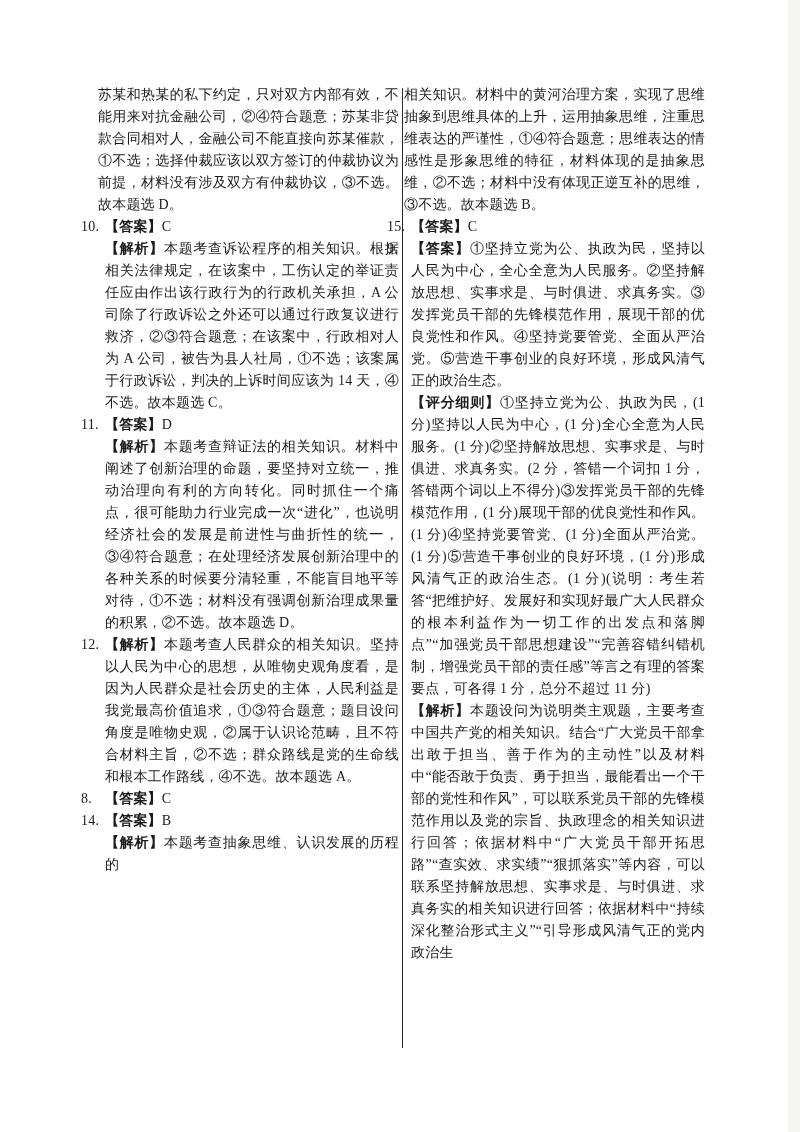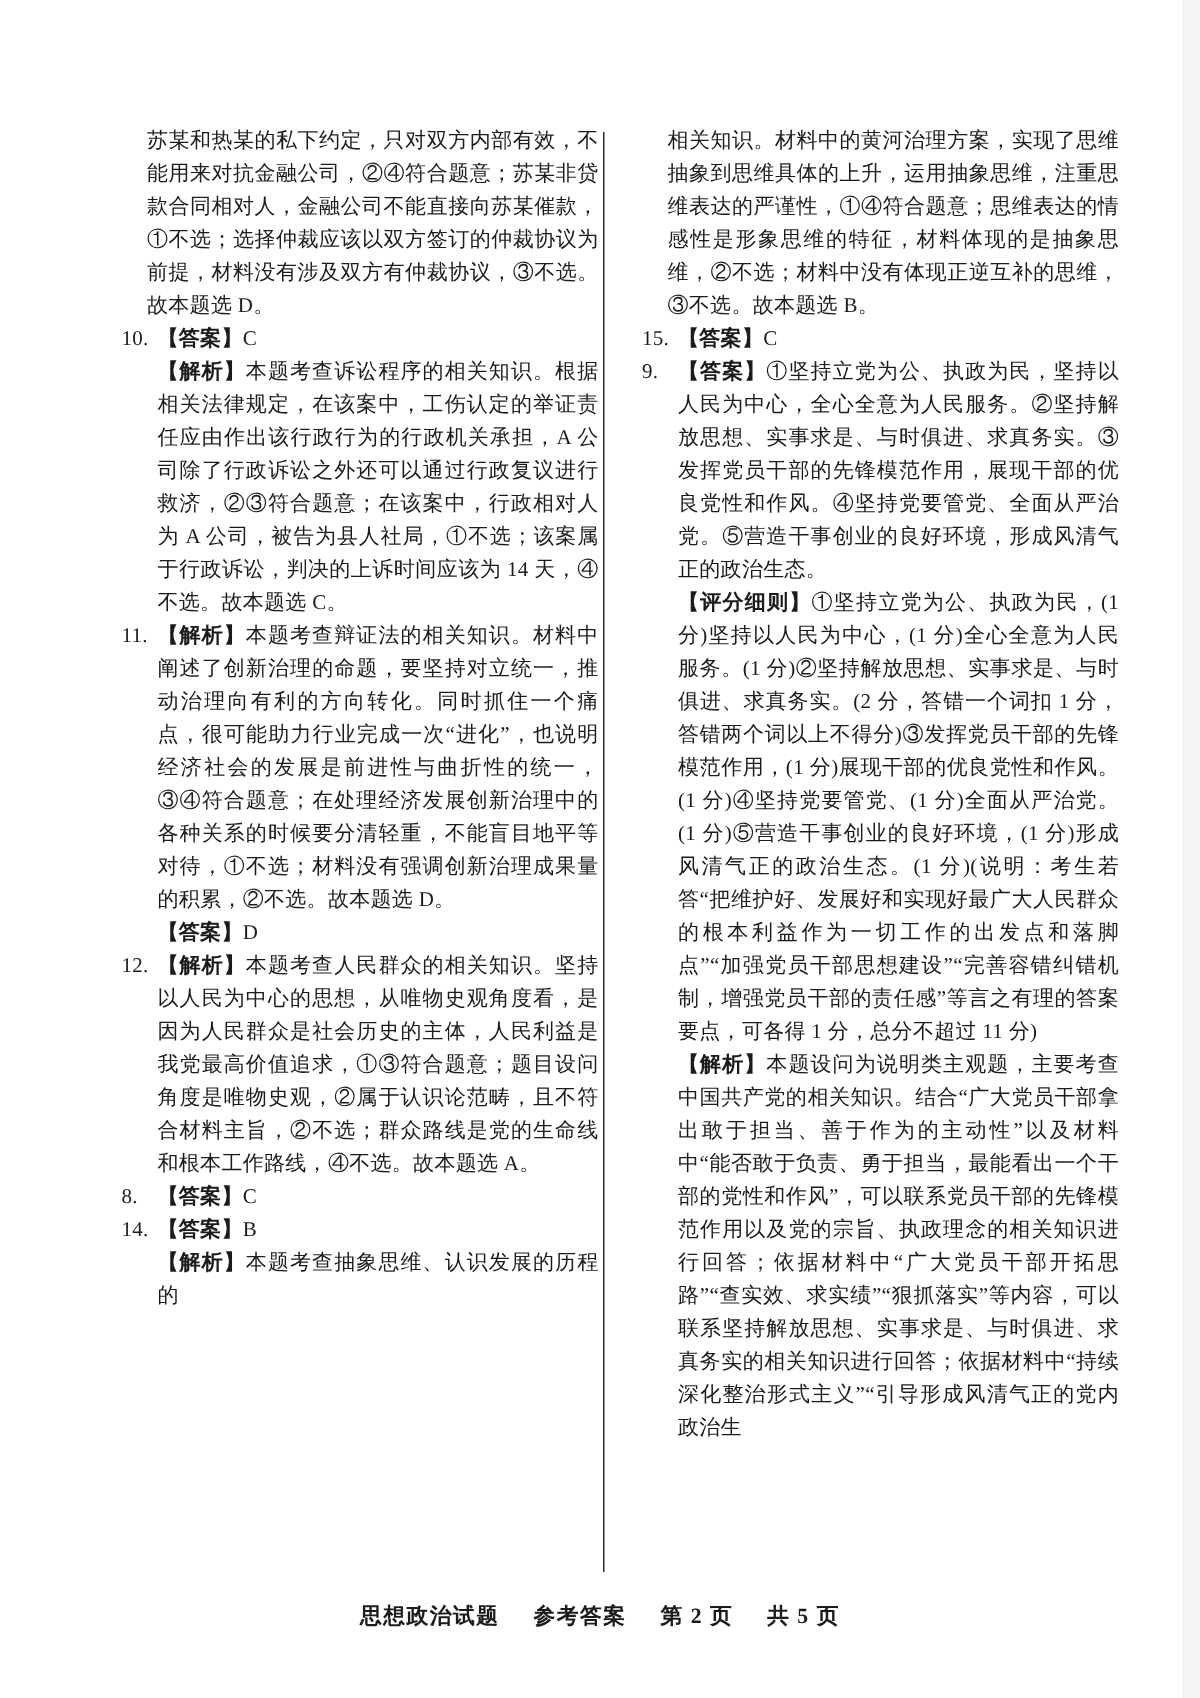--- a/index.html
+++ b/index.html
@@ -18,21 +18,21 @@
   .col {
     position: absolute;
     top: 84px;
     width: 318px;
     font-size: 14px;
     line-height: 22px;
     text-align: justify;
     letter-spacing: 0.2px;
   }
   .col-left  { left: 81px; }
-  .col-right { left: 428px; }
+  .col-right { left: 387px; }
   .divider {
     position: absolute;
     left: 402px; top: 88px;
     width: 1px; height: 960px;
     background: #2b2b2b;
   }
   .item { position: relative; padding-left: 24px; }
   .item.cont { padding-left: 17px; }
   .num {
     position: absolute;
@@ -60,22 +60,22 @@
       <div class="item cont">
         <div class="para"><span>苏某和热某的私下约定，只对双方内部有效，不能用来对抗金融公司，②④符合题意；苏某非贷款合同相对人，金融公司不能直接向苏某催款，①不选；选择仲裁应该以双方签订的仲裁协议为前提，材料没有涉及双方有仲裁协议，③不选。故本题选 D。</span></div>
       </div>
       <div class="item">
         <span class="num">10.</span>
         <div class="para"><span class="label">【答案】</span><span>C</span></div>
         <div class="para"><span class="label">【解析】</span><span>本题考查诉讼程序的相关知识。根据相关法律规定，在该案中，工伤认定的举证责任应由作出该行政行为的行政机关承担，A 公司除了行政诉讼之外还可以通过行政复议进行救济，②③符合题意；在该案中，行政相对人为 A 公司，被告为县人社局，①不选；该案属于行政诉讼，判决的上诉时间应该为 14 天，④不选。故本题选 C。</span></div>
       </div>
       <div class="item">
         <span class="num">11.</span>
+        <div class="para"><span class="label">【答案】</span><span>D</span></div>
         <div class="para"><span class="label">【解析】</span><span>本题考查辩证法的相关知识。材料中阐述了创新治理的命题，要坚持对立统一，推动治理向有利的方向转化。同时抓住一个痛点，很可能助力行业完成一次“进化”，也说明经济社会的发展是前进性与曲折性的统一，③④符合题意；在处理经济发展创新治理中的各种关系的时候要分清轻重，不能盲目地平等对待，①不选；材料没有强调创新治理成果量的积累，②不选。故本题选 D。</span></div>
-        <div class="para"><span class="label">【答案】</span><span>D</span></div>
       </div>
       <div class="item">
         <span class="num">12.</span>
         <div class="para"><span class="label">【解析】</span><span>本题考查人民群众的相关知识。坚持以人民为中心的思想，从唯物史观角度看，是因为人民群众是社会历史的主体，人民利益是我党最高价值追求，①③符合题意；题目设问角度是唯物史观，②属于认识论范畴，且不符合材料主旨，②不选；群众路线是党的生命线和根本工作路线，④不选。故本题选 A。</span></div>
       </div>
       <div class="item">
         <span class="num">8.</span>
         <div class="para"><span class="label">【答案】</span><span>C</span></div>
       </div>
       <div class="item">
@@ -93,19 +93,13 @@
         <span class="num">15.</span>
         <div class="para"><span class="label">【答案】</span><span>C</span></div>
       </div>
       <div class="item">
         <span class="num">9.</span>
         <div class="para"><span class="label">【答案】</span><span>①坚持立党为公、执政为民，坚持以人民为中心，全心全意为人民服务。②坚持解放思想、实事求是、与时俱进、求真务实。③发挥党员干部的先锋模范作用，展现干部的优良党性和作风。④坚持党要管党、全面从严治党。⑤营造干事创业的良好环境，形成风清气正的政治生态。</span></div>
         <div class="para"><span class="label">【评分细则】</span><span>①坚持立党为公、执政为民，(1 分)坚持以人民为中心，(1 分)全心全意为人民服务。(1 分)②坚持解放思想、实事求是、与时俱进、求真务实。(2 分，答错一个词扣 1 分，答错两个词以上不得分)③发挥党员干部的先锋模范作用，(1 分)展现干部的优良党性和作风。(1 分)④坚持党要管党、(1 分)全面从严治党。(1 分)⑤营造干事创业的良好环境，(1 分)形成风清气正的政治生态。(1 分)(说明：考生若答“把维护好、发展好和实现好最广大人民群众的根本利益作为一切工作的出发点和落脚点”“加强党员干部思想建设”“完善容错纠错机制，增强党员干部的责任感”等言之有理的答案要点，可各得 1 分，总分不超过 11 分)</span></div>
         <div class="para"><span class="label">【解析】</span><span>本题设问为说明类主观题，主要考查中国共产党的相关知识。结合“广大党员干部拿出敢于担当、善于作为的主动性”以及材料中“能否敢于负责、勇于担当，最能看出一个干部的党性和作风”，可以联系党员干部的先锋模范作用以及党的宗旨、执政理念的相关知识进行回答；依据材料中“广大党员干部开拓思路”“查实效、求实绩”“狠抓落实”等内容，可以联系坚持解放思想、实事求是、与时俱进、求真务实的相关知识进行回答；依据材料中“持续深化整治形式主义”“引导形成风清气正的党内政治生</span></div>
       </div>
     </div>
-  <div class="footer">
-    <span>思想政治试题</span>
-    <span>参考答案</span>
-    <span>第 2 页</span>
-    <span>共 5 页</span>
-  </div>
 </div>
 
 </body></html>

